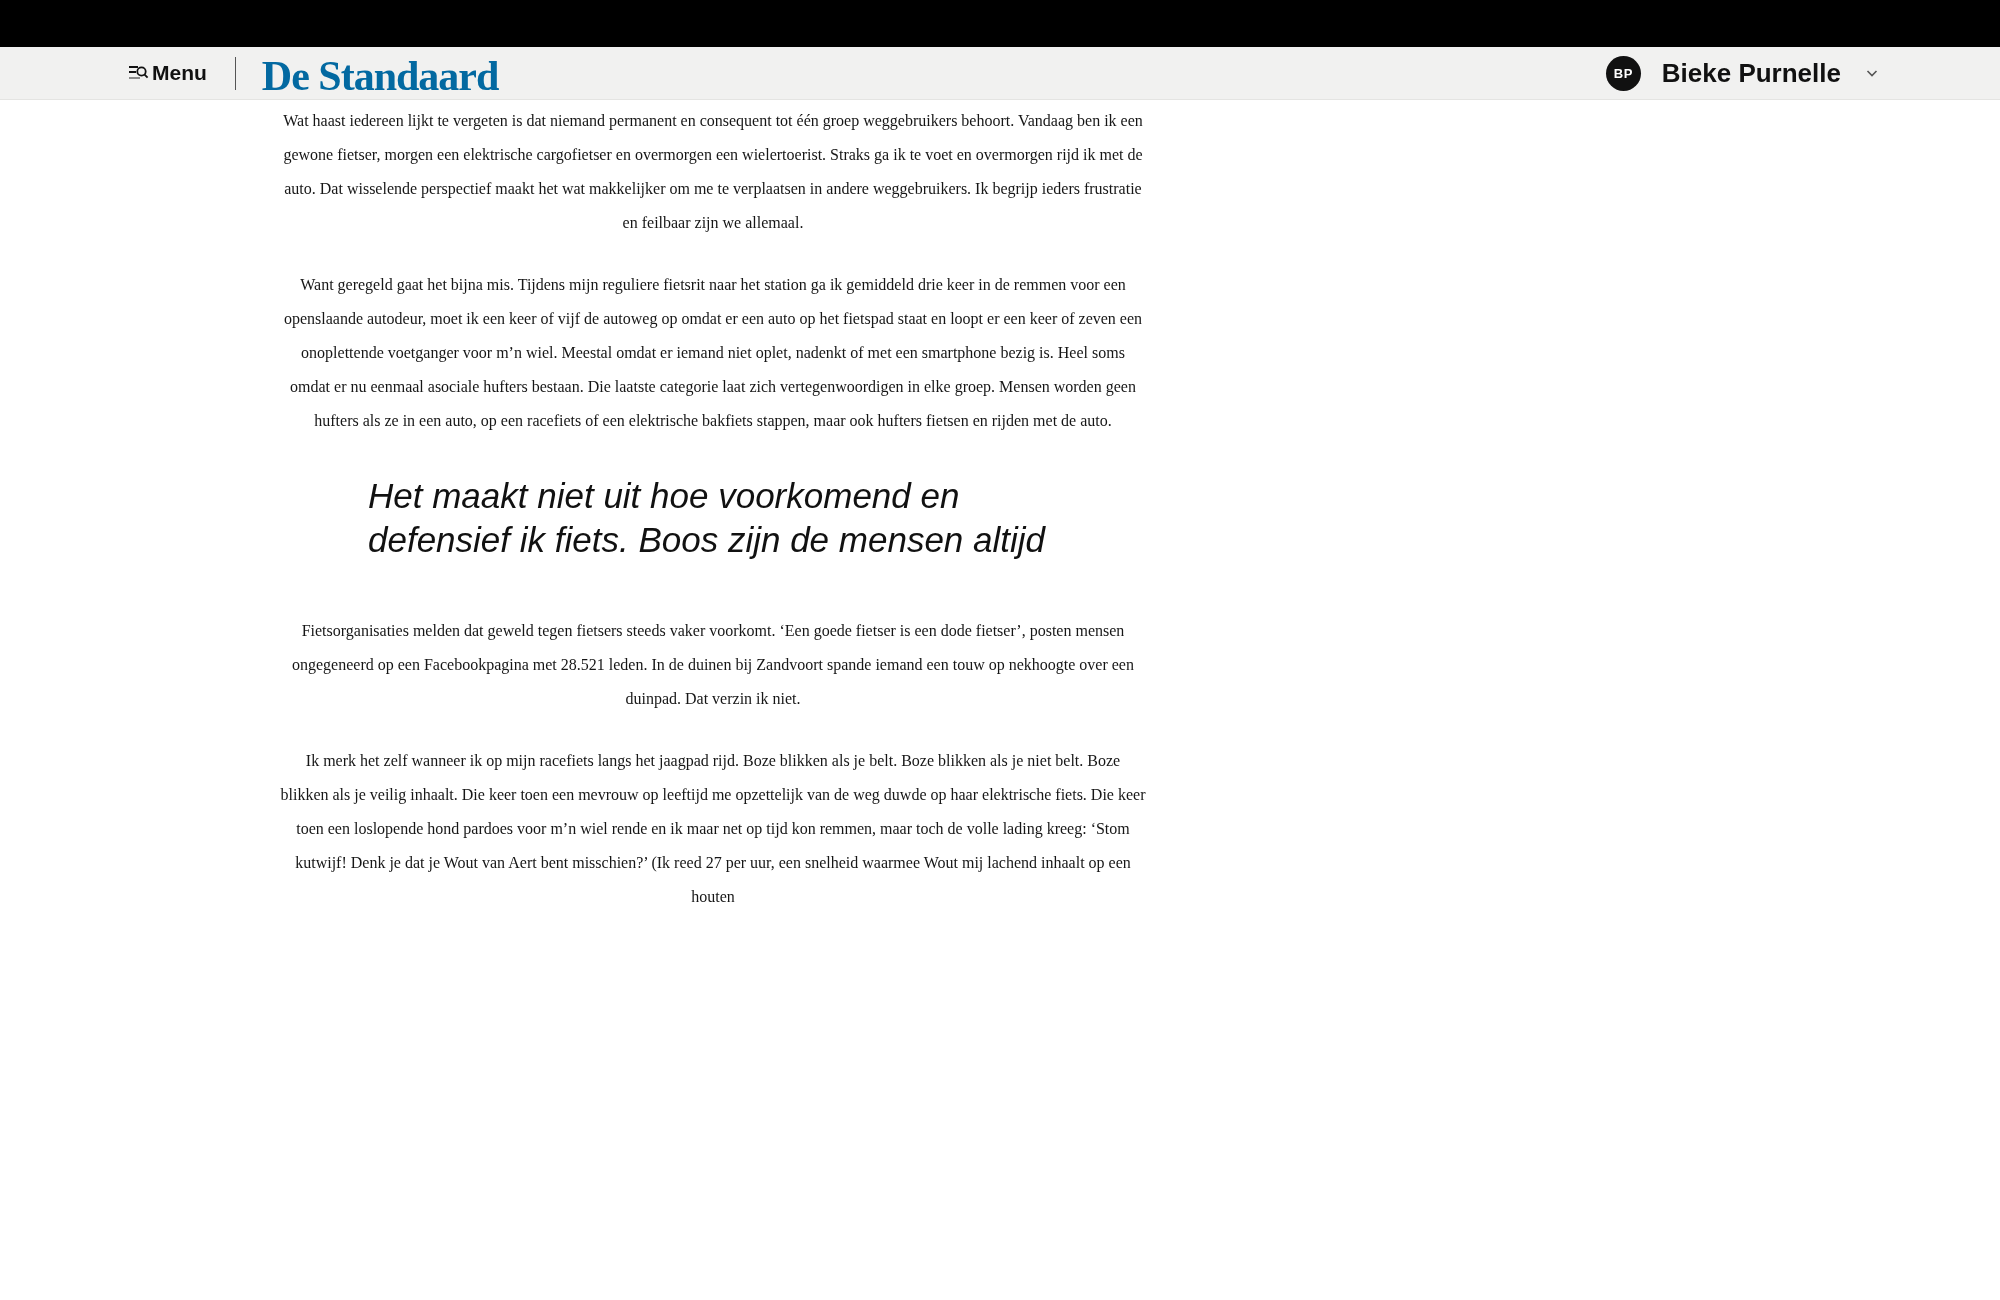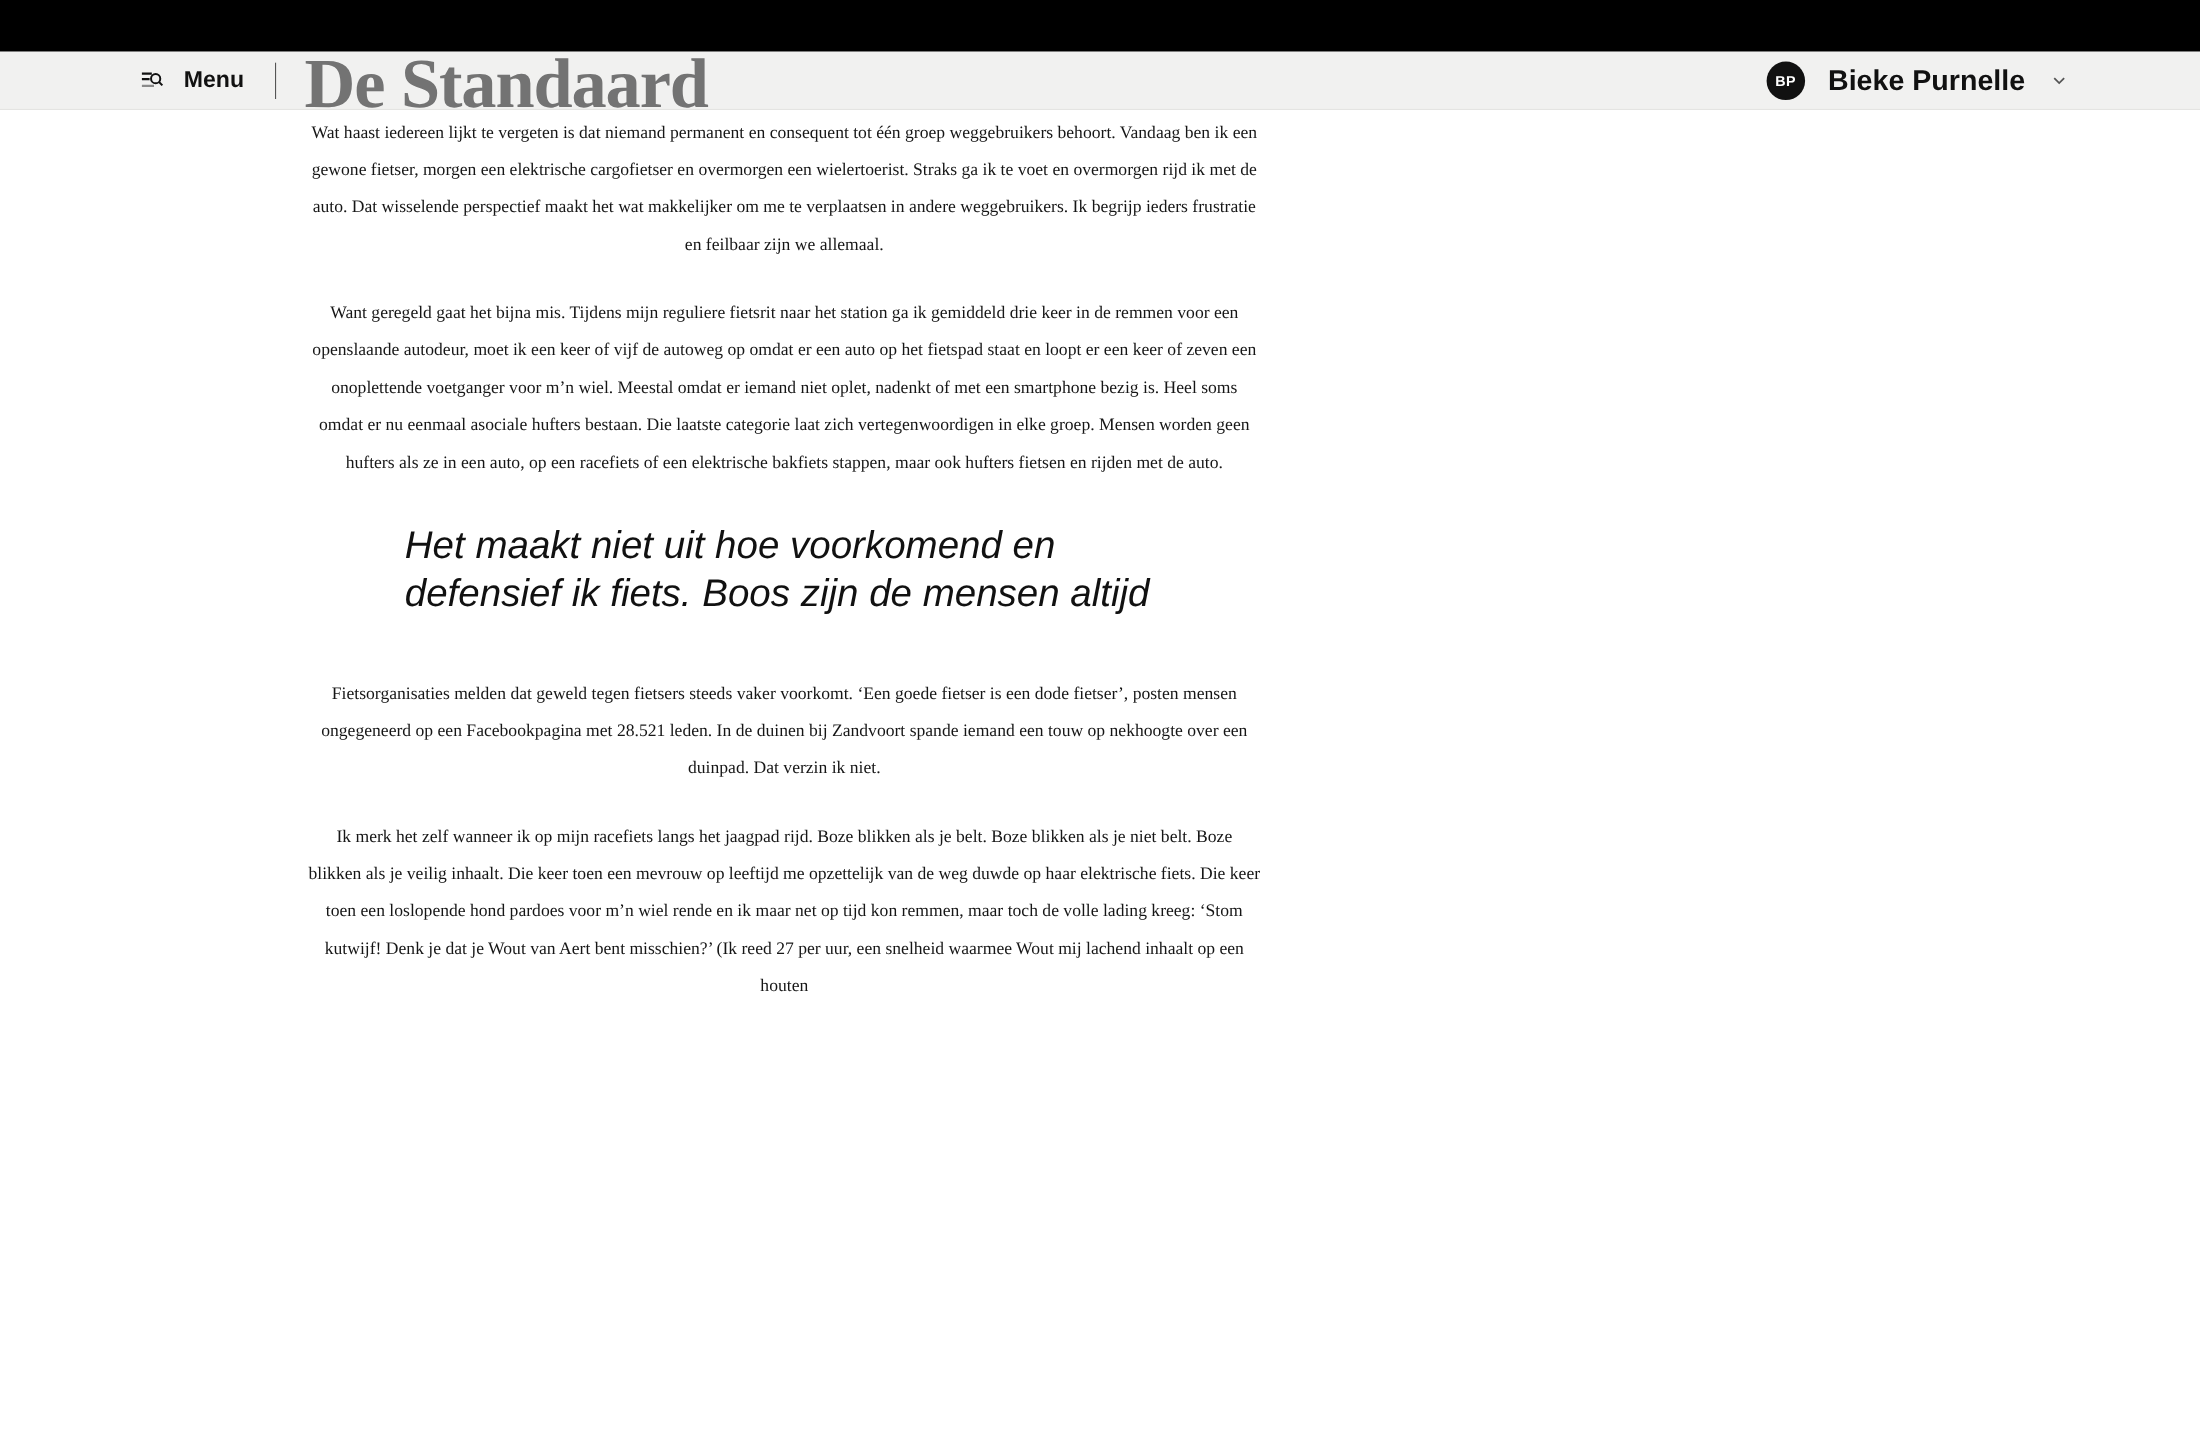--- a/index.html
+++ b/index.html
@@ -11,34 +11,34 @@
     width: 100%; height: 47px; background: #000000;
   }
   .header {
     width: 100%; height: 53px; background: #f1f1f0;
     border-bottom: 1px solid #e4e4e2;
     display: flex; align-items: center; justify-content: space-between;
     padding: 0 120px 0 128px;
   }
   .header-left { display: flex; align-items: center; height: 100%; }
   .menu-button {
-    display: flex; align-items: center; gap: 17px;
+    display: flex; align-items: center; gap: 2px;
     background: none; border: none; cursor: pointer;
     font-family: "Liberation Sans", sans-serif;
     font-size: 21px; font-weight: 700; color: #111111; padding: 0;
   }
   .menu-icon { width: 22px; height: 20px; display: block; }
   .header-divider {
     width: 1px; height: 33px; background: #3a3a3a; opacity: .85;
     margin: 0 26px 0 28px;
   }
   .brand {
     font-family: "Liberation Serif", serif;
-    font-weight: 700; font-size: 64px; letter-spacing: -1px;
-    color: #737373; line-height: 1; margin-top: 6px;
+    font-weight: 700; font-size: 42px; letter-spacing: -1px;
+    color: #0369a1; line-height: 1; margin-top: 6px;
     text-decoration: none; white-space: nowrap;
   }
   .header-right { display: flex; align-items: center; gap: 21px; cursor: pointer; }
   .avatar {
     width: 35px; height: 35px; border-radius: 50%; background: #111111;
     color: #ffffff; font-size: 13px; font-weight: 700; letter-spacing: .5px;
     display: flex; align-items: center; justify-content: center;
   }
   .user-name { font-size: 26px; font-weight: 700; color: #111111; white-space: nowrap; }
   .chevron-icon { width: 16px; height: 16px; margin-left: 2px; display: block; }

